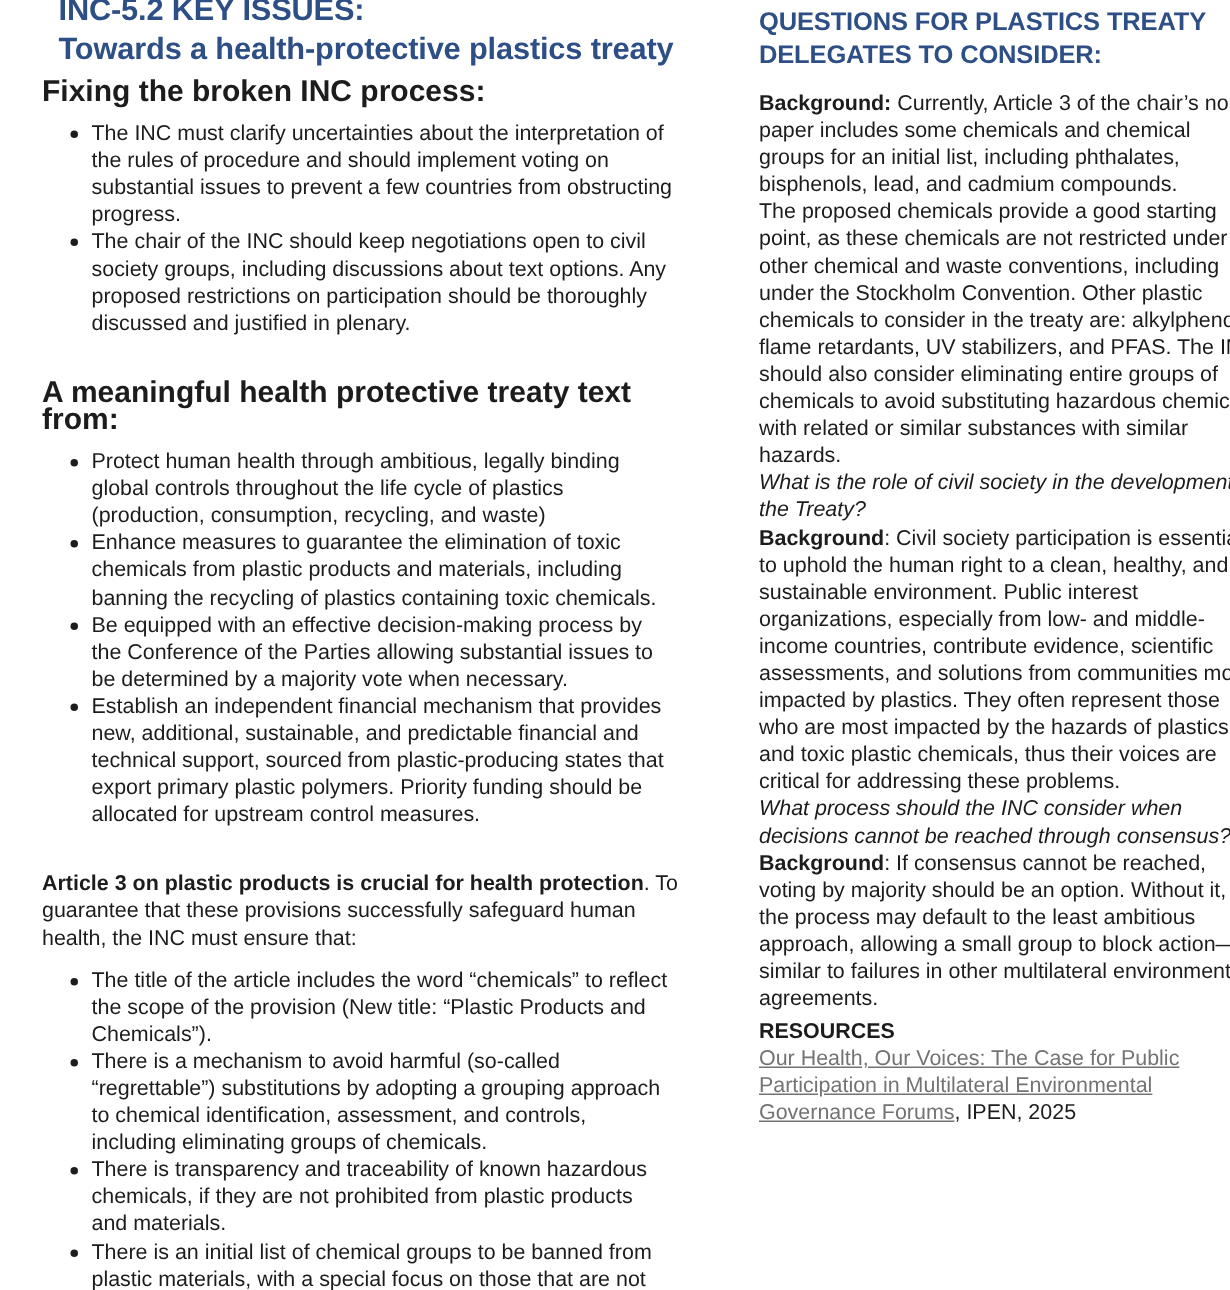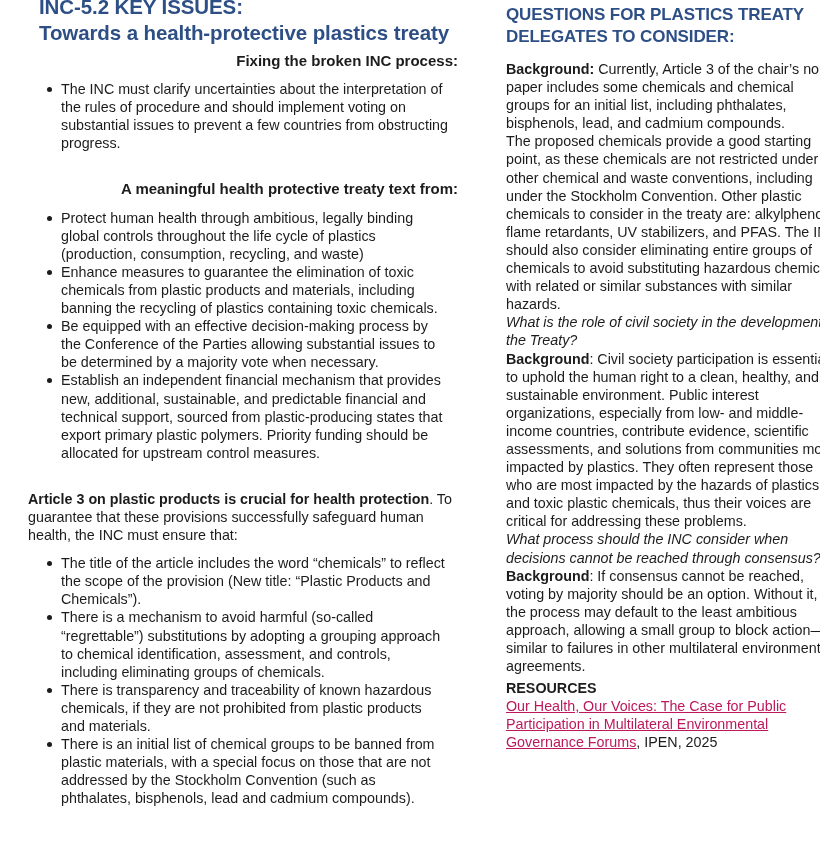--- a/index.html
+++ b/index.html
@@ -12,47 +12,48 @@
   .col-right { position: absolute; left: 506px; top: 4px; width: 335px; }
   .title {
     color: #2d4f86; font-weight: bold; font-size: 20.5px; line-height: 26px;
     margin: 0 0 0 11px; letter-spacing: -0.1px;
   }
   .right-title {
     color: #2d4f86; font-weight: bold; font-size: 17px; line-height: 22px;
     margin: 0; letter-spacing: -0.1px;
   }
   .body-text { font-size: 14.3px; line-height: 18.1px; }
-  .sec-head { font-weight: bold; margin: 0; font-size: 15px; line-height: 18.1px; text-align: right; }
+  .sec-head { font-weight: bold; margin: 0; font-size: 20px; line-height: 18.1px; }
   ul.bullets { margin: 10px; padding: 0; list-style: none; }
   ul.bullets li { position: relative; padding-left: 23px; }
   ul.bullets li::before {
     content: ""; position: absolute; left: 9px; top: 7px;
     width: 5px; height: 5px; border-radius: 50%; background: #1c1c1c;
   }
   .gap { height: 18px; }
   p { margin: 0; }
   .q { font-style: italic; }
   .bg-label { font-weight: bold; }
   .res-head { font-weight: bold; margin-top: 4px; }
-  a.res-link { color: #be185d; text-decoration: underline; }
+  a.res-link { color: #737373; text-decoration: underline; }
 </style>
 </head>
 <body>
 
 <div class="col-left body-text">
   <div class="title">
     <div>INC-5.2 KEY ISSUES:</div>
     <div>Towards a health-protective plastics treaty</div>
   </div>
   <div style="height:6px"></div>
 
   <p class="sec-head">Fixing the broken INC process:</p>
   <ul class="bullets">
     <li>The INC must clarify uncertainties about the interpretation of the rules of procedure and should implement voting on substantial issues to prevent a few countries from obstructing progress.</li>
+    <li>The chair of the INC should keep negotiations open to civil society groups, including discussions about text options. Any proposed restrictions on participation should be thoroughly discussed and justified in plenary.</li>
   </ul>
   <div class="gap"></div>
 
   <p class="sec-head">A meaningful health protective treaty text from:</p>
   <ul class="bullets">
     <li>Protect human health through ambitious, legally binding global controls throughout the life cycle of plastics (production, consumption, recycling, and waste)</li>
     <li>Enhance measures to guarantee the elimination of toxic chemicals from plastic products and materials, including banning the recycling of plastics containing toxic chemicals.</li>
     <li>Be equipped with an effective decision-making process by the Conference of the Parties allowing substantial issues to be determined by a majority vote when necessary.</li>
     <li>Establish an independent financial mechanism that provides new, additional, sustainable, and predictable financial and technical support, sourced from plastic-producing states that export primary plastic polymers. Priority funding should be allocated for upstream control measures.</li>
   </ul>

